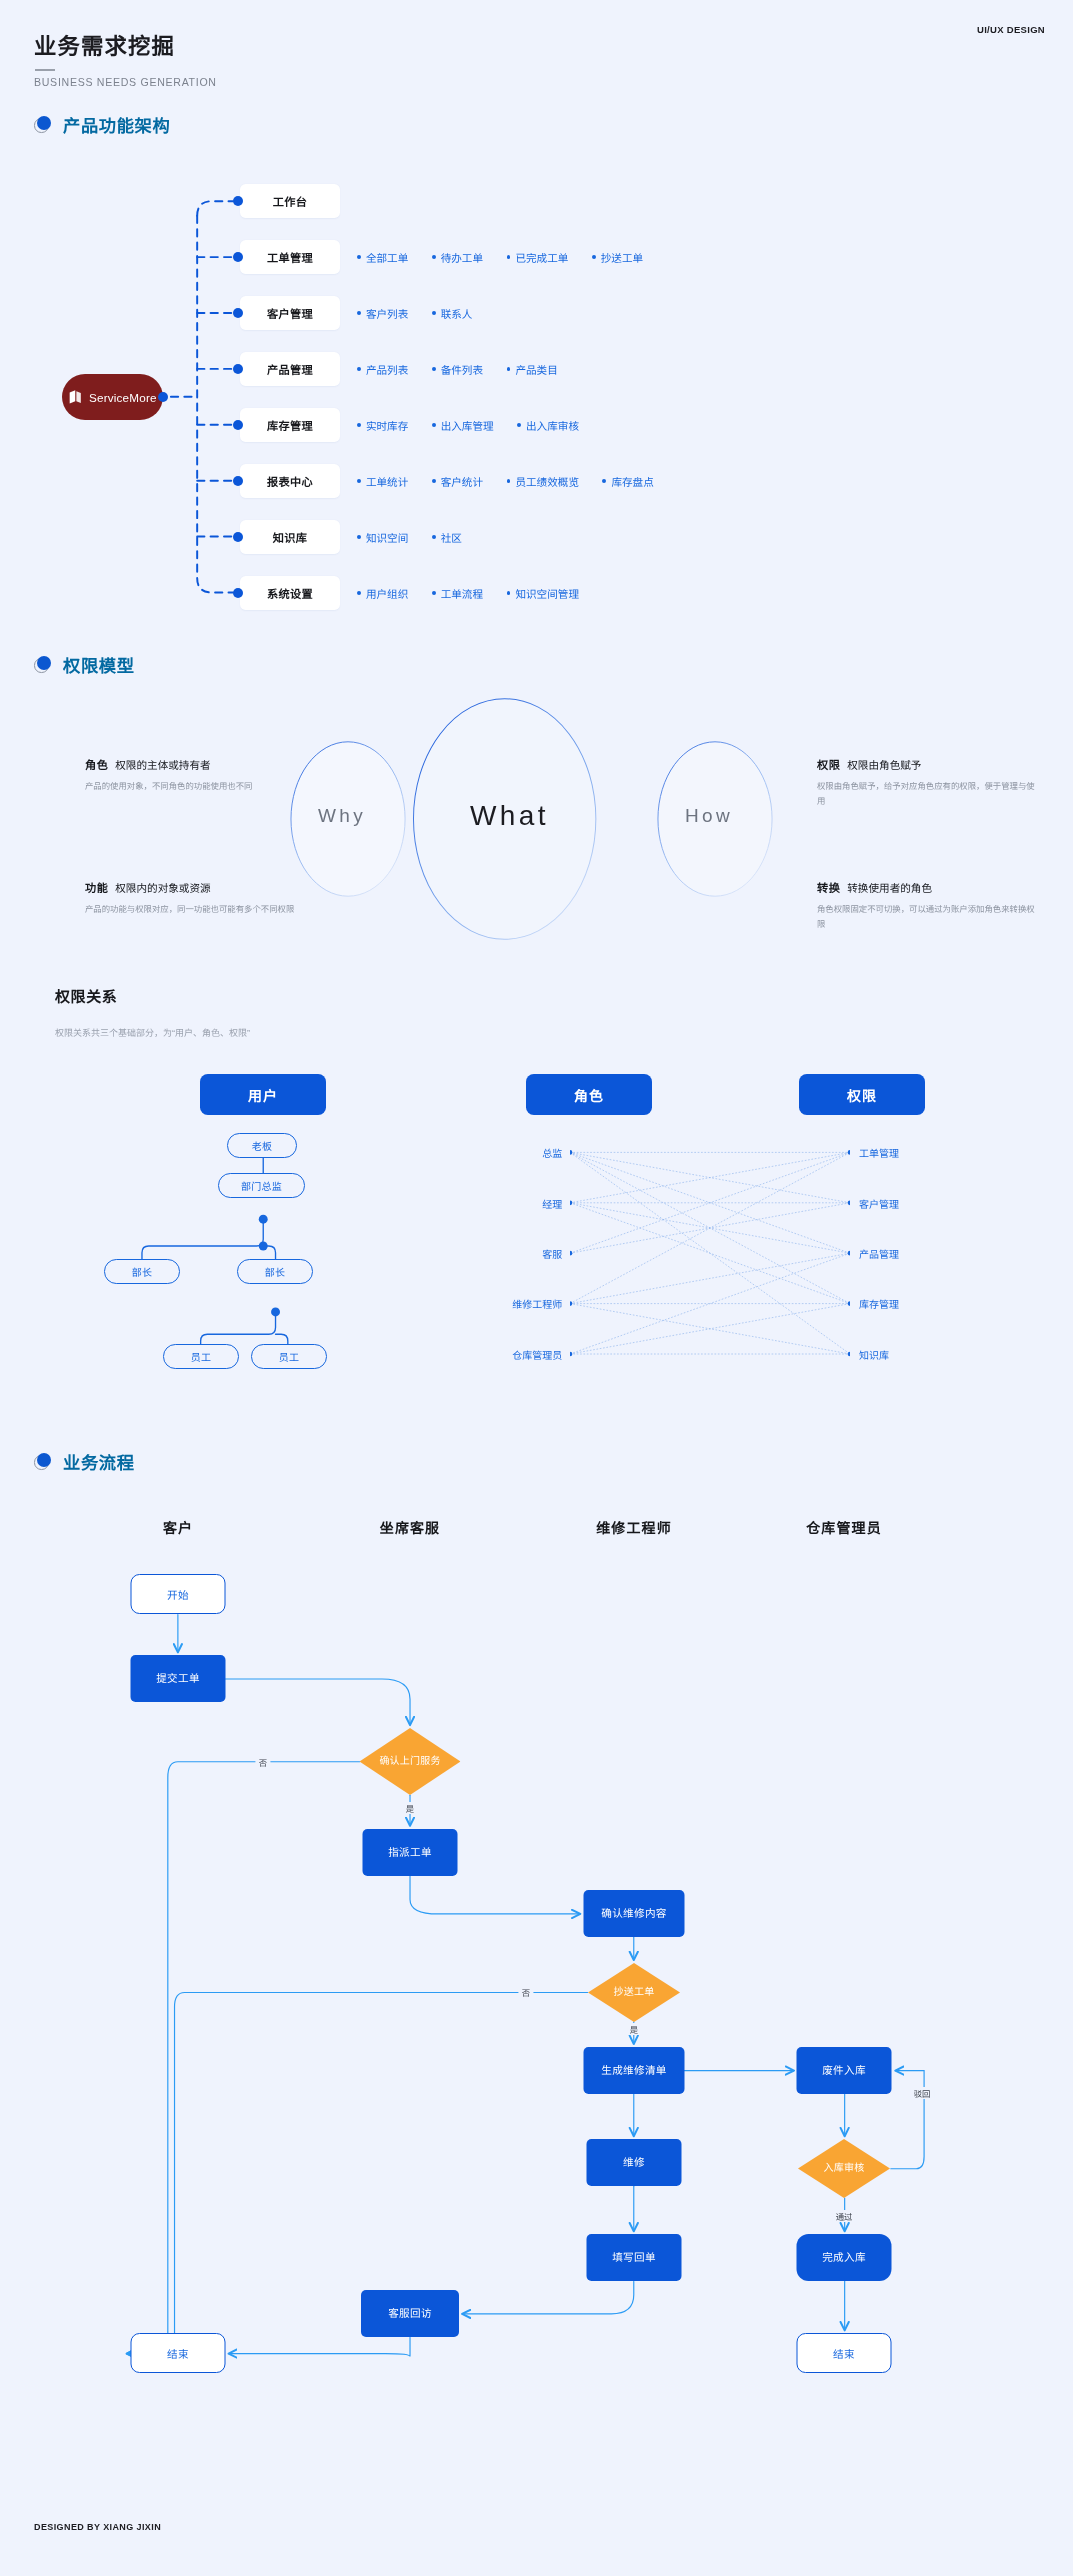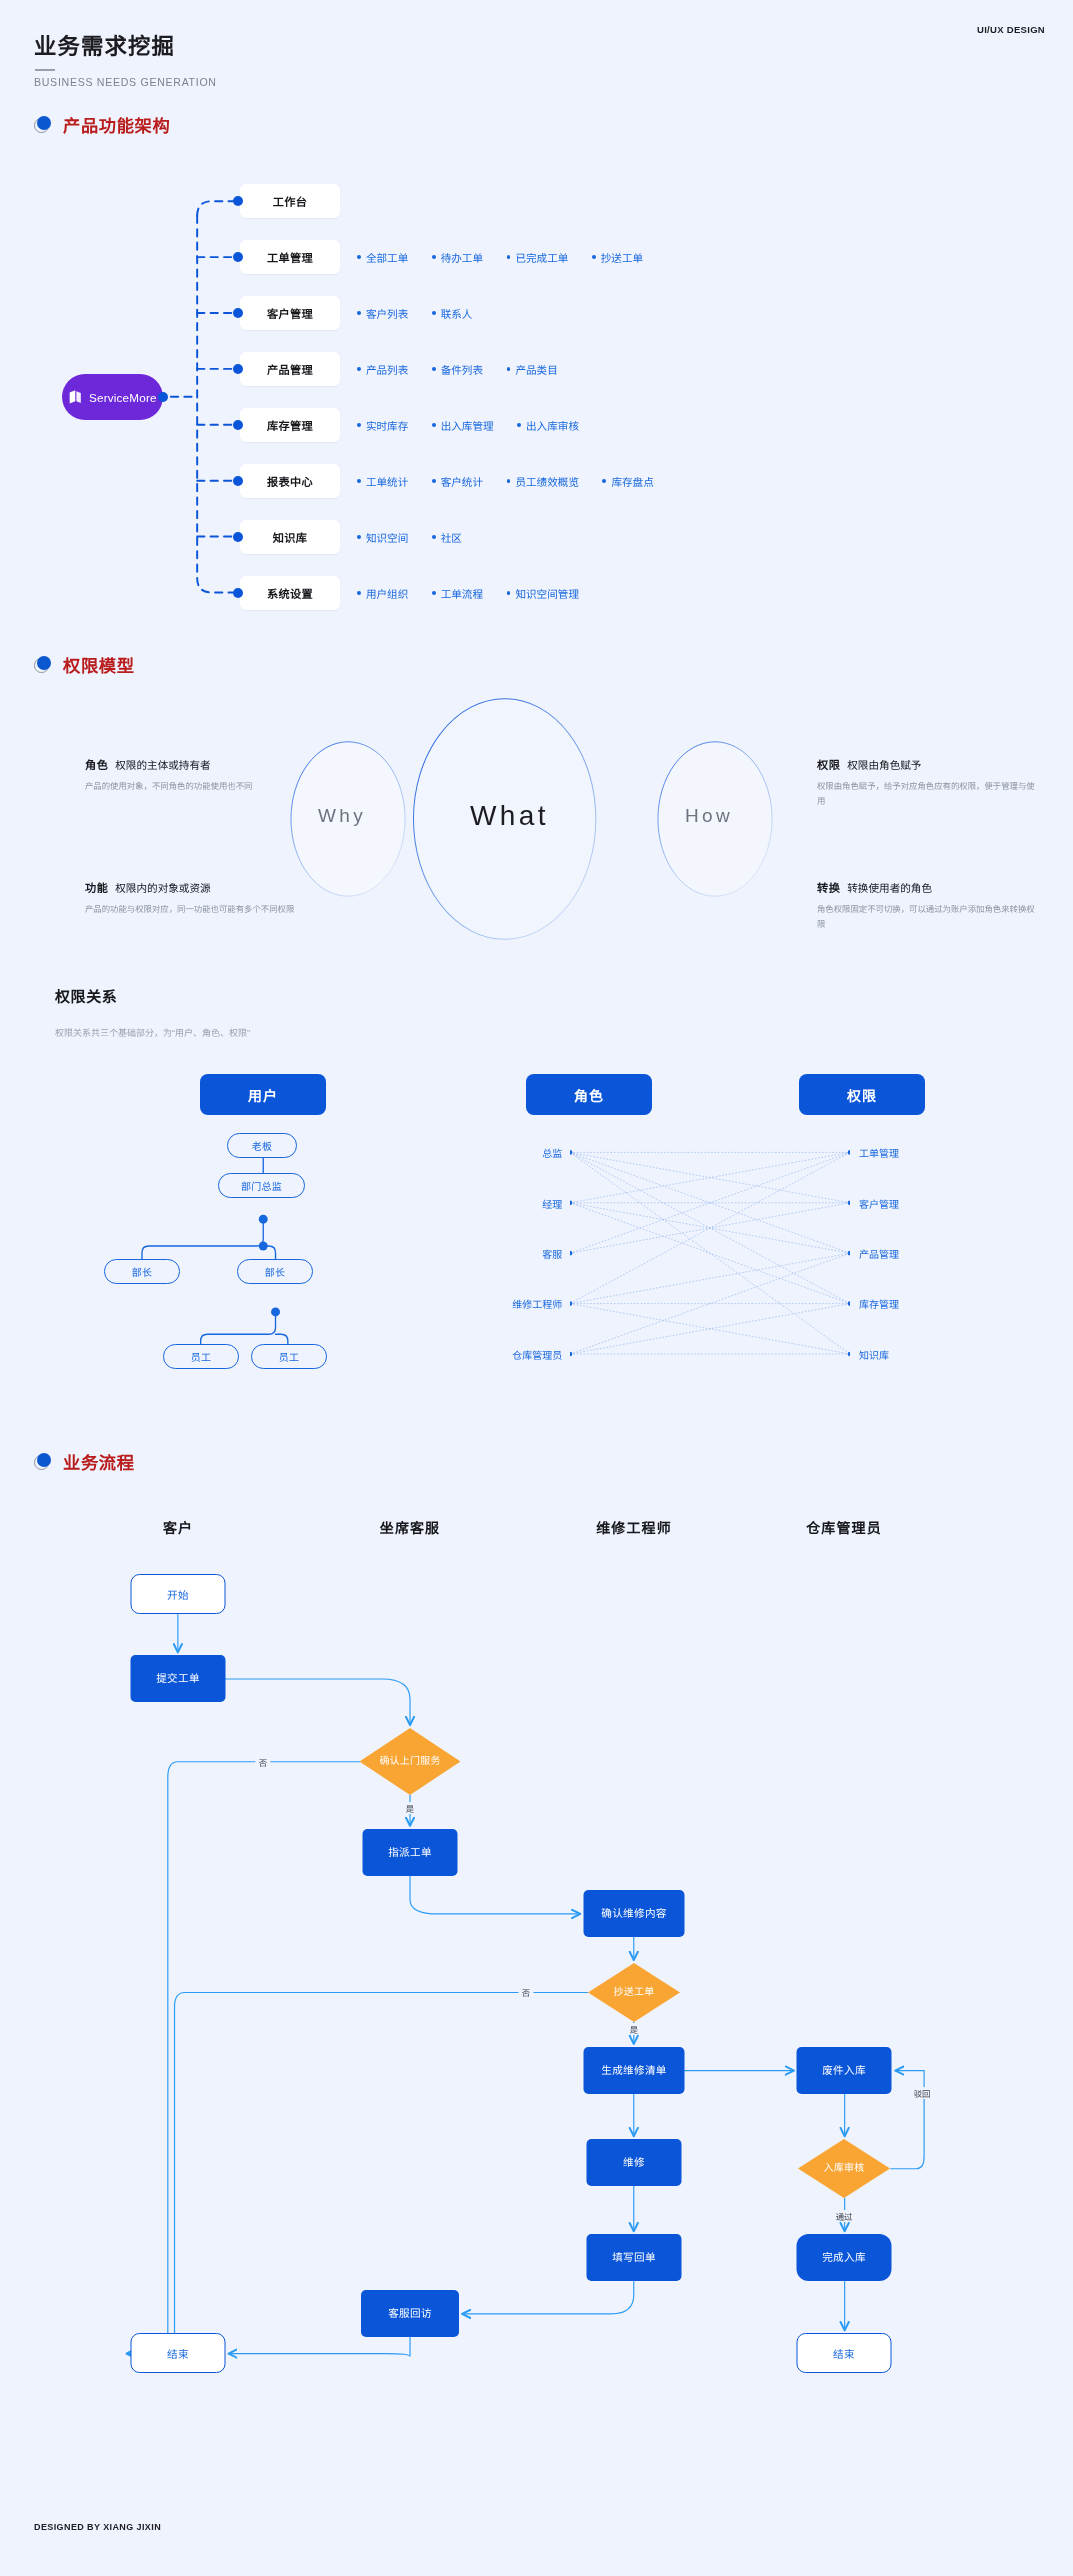--- a/index.html
+++ b/index.html
@@ -29,36 +29,36 @@
     color: #1c1c21; letter-spacing: 0.3px;
   }
   #footer-credit {
     left: 34px; top: 2522px; font-size: 9px; font-weight: 700;
     color: #1c1c21; letter-spacing: 0.4px;
   }
 
   
   .section-heading { display: flex; align-items: center; gap: 10px; }
   .section-heading .h-text {
-    font-size: 17.3px; font-weight: 700; color: #b91c1c; letter-spacing: 0.6px;
+    font-size: 17.3px; font-weight: 700; color: #0369a1; letter-spacing: 0.6px;
   }
   .dot-icon { position: relative; width: 19px; height: 17px; flex: 0 0 19px; }
   .dot-icon .ring {
     position: absolute; left: 0; top: 2.2px; width: 14.5px; height: 14.5px;
     border: 0.8px solid #8d95a3; border-radius: 50%;
   }
   .dot-icon .fill {
     position: absolute; left: 3.4px; top: 0px; width: 14px; height: 14px;
     background: #0b57d0; border-radius: 50%;
   }
 
   
   #arch-root {
     left: 62px; top: 369px; width: 101px; height: 46px;
-    background: #6d28d9; border-radius: 23px;
+    background: #7f1d1d; border-radius: 23px;
     display: flex; align-items: center; justify-content: center; gap: 6.2px;
   }
   #arch-root .brand-name {
     color: #fff; font-size: 11.7px; font-weight: 400; letter-spacing: 0.2px;
   }
   #arch-root .brand-mark { width: 14.5px; height: 15.7px; }
   #arch-root::after {
     content: ""; position: absolute; right: -5px; top: 50%;
     margin-top: -5px; width: 10px; height: 10px;
     background: #0b56d8; border-radius: 50%;

